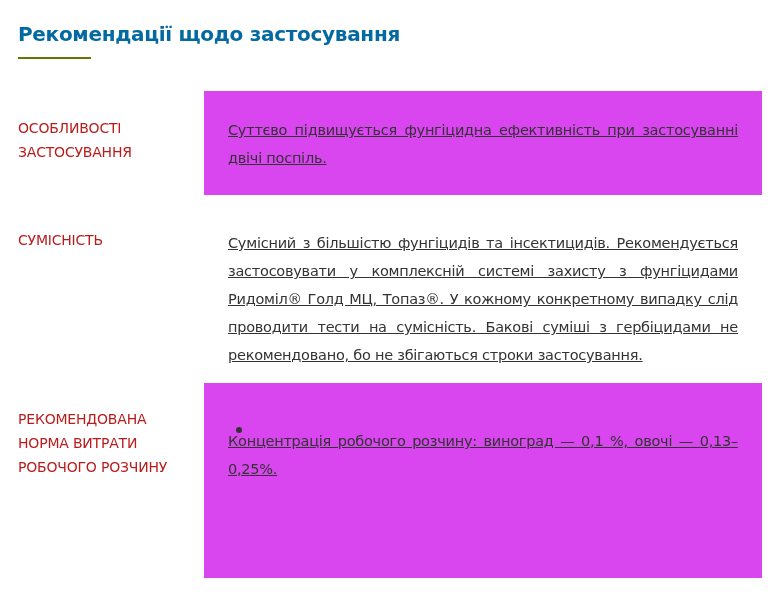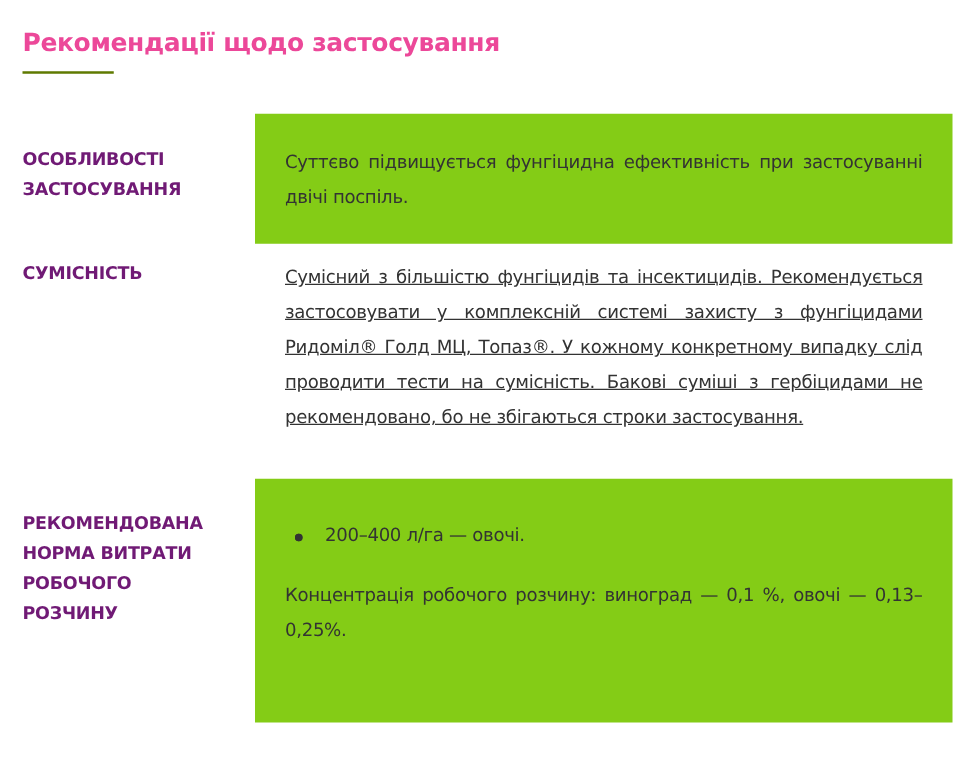--- a/index.html
+++ b/index.html
@@ -3,40 +3,40 @@
   <meta charset="utf-8">
   <style>
     html, body { margin: 0; padding: 0; background: #ffffff; }
     body {
       width: 772px; height: 608px; overflow: hidden; position: relative;
       font-family: "DejaVu Sans", sans-serif; color: #333333;
     }
     .title {
       position: absolute; left: 18px; top: 22px;
       font-family: "DejaVu Sans", sans-serif;
-      font-size: 20px; font-weight: bold; color: #ec4899;
+      font-size: 20px; font-weight: bold; color: #0369a1;
       letter-spacing: -0.3px; white-space: nowrap;
     }
     .title-underline {
       position: absolute; left: 18px; top: 57px; width: 73px; height: 2px;
       background: #5f7a00;
     }
     .row { position: absolute; left: 0; width: 772px; }
     .label {
       position: absolute; left: 18px; width: 175px;
-      font-size: 14px; font-weight: bold; color: #701a75;
+      font-size: 14px; font-weight: normal; color: #b91c1c;
       line-height: 24px; text-transform: uppercase; letter-spacing: -0.2px;
     }
     .content {
       position: absolute; left: 204px; width: 558px; box-sizing: border-box;
       padding: 0 24px;
       font-size: 14.5px; line-height: 28px; color: #333333;
       text-align: justify; letter-spacing: -0.25px;
     }
-    .content.shaded { background: #84cc16; }
+    .content.shaded { background: #d946ef; text-decoration: underline; }
     .content p { margin: 0; }
     ul.bullets { margin: 0; padding: 0; list-style: none; }
     ul.bullets li { position: relative; padding-left: 32px; line-height: 36px; }
     ul.bullets li .dot {
       position: absolute; left: 8px; top: 16px; width: 6px; height: 6px;
       border-radius: 50%; background: #333333;
     }
   </style>
 </head>
 <body>
@@ -44,34 +44,30 @@
 <div class="title">Рекомендації щодо застосування</div>
 <div class="title-underline"></div>
 
 <div class="row" style="top:91px;height:104px;">
   <div class="label" style="top:25px;">ОСОБЛИВОСТІ ЗАСТОСУВАННЯ</div>
   <div class="content shaded" style="top:0;height:104px;padding-top:25px;">
     <p>Суттєво підвищується фунгіцидна ефективність при застосуванні двічі поспіль.</p>
   </div>
 </div>
 
-<div class="row" style="top:183px;height:188px;">
+<div class="row" style="top:204px;height:188px;">
   <div class="label" style="top:24px;">СУМІСНІСТЬ</div>
   <div class="content" style="top:0;height:188px;padding-top:25px;text-decoration:underline;">
     <p>Сумісний з більшістю фунгіцидів та інсектицидів. Рекомендується застосовувати у комплексній системі захисту з фунгіцидами Ридоміл® Голд МЦ, Топаз®. У кожному конкретному випадку слід проводити тести на сумісність. Бакові суміші з гербіцидами не рекомендовано, бо не збігаються строки застосування.</p>
   </div>
 </div>
 
 <div class="row" style="top:383px;height:195px;">
   <div class="label" style="top:24px;width:160px;">РЕКОМЕНДОВАНА НОРМА ВИТРАТИ РОБОЧОГО РОЗЧИНУ</div>
   <div class="content shaded" style="top:0;height:195px;padding-top:28px;">
     <ul class="bullets">
       <li>
         <span class="dot"></span>
       </li>
-      <li>
-        <span class="dot"></span>
-        <span>200–400 л/га — овочі.</span>
-      </li>
     </ul>
     <p style="margin-top:16px;">Концентрація робочого розчину: виноград — 0,1 %, овочі — 0,13–0,25%.</p>
   </div>
 </div>
 
 </body></html>

